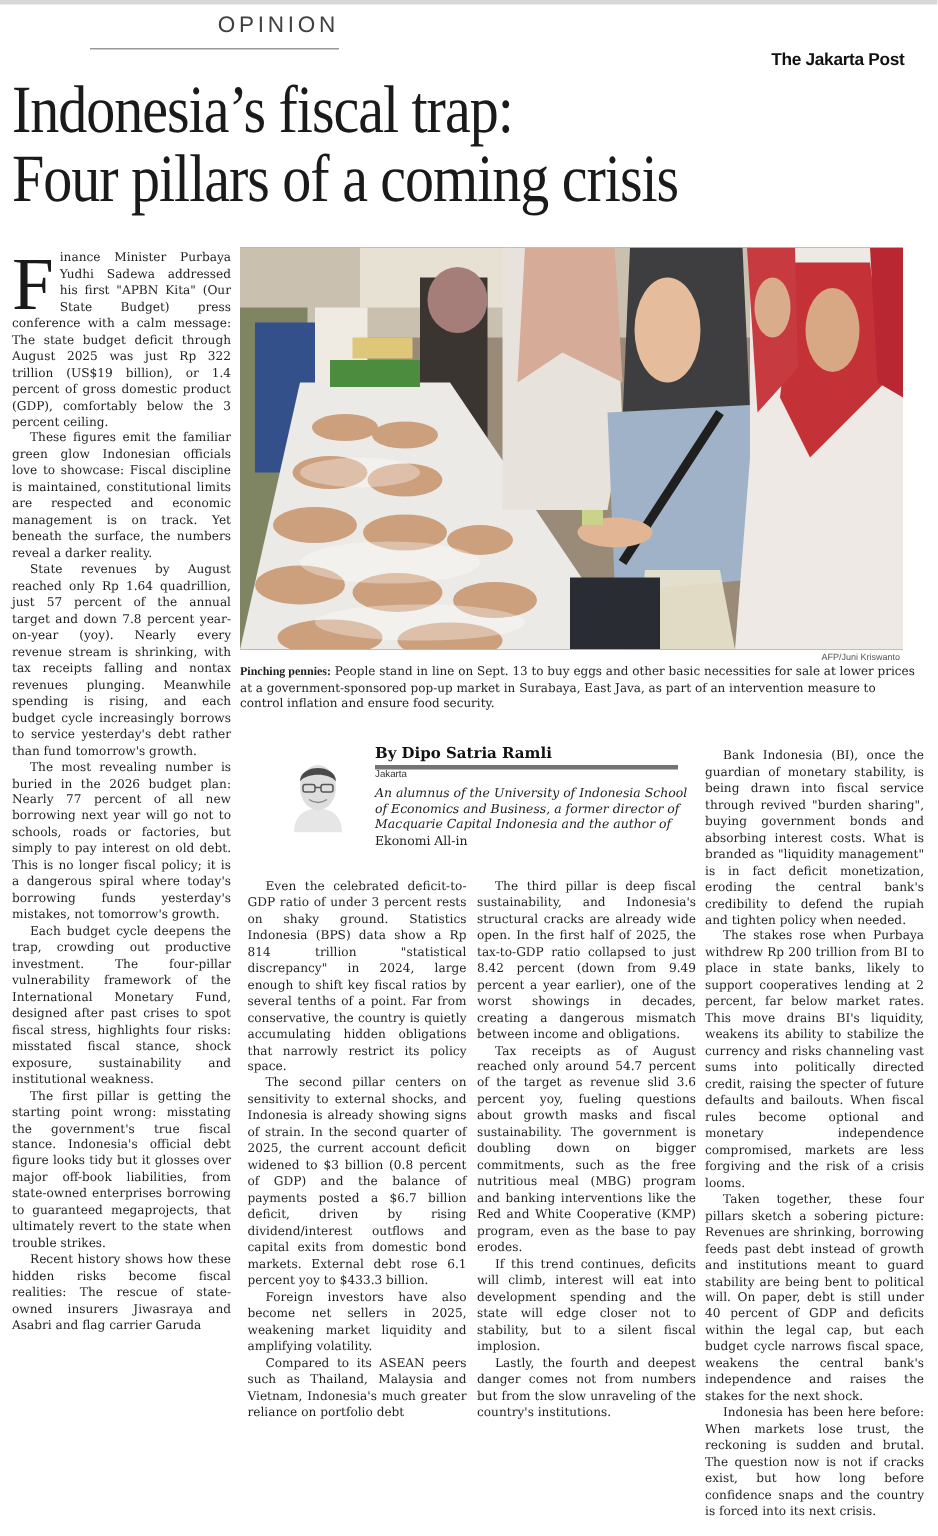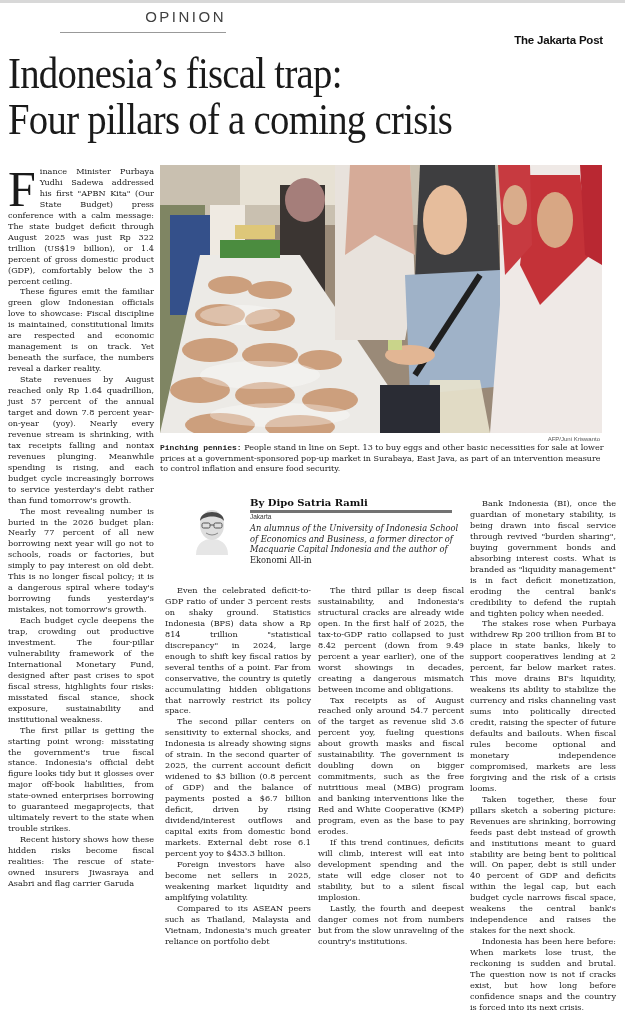--- a/index.html
+++ b/index.html
@@ -13,21 +13,21 @@
   .col p.noindent { text-indent:0; }
   .col1 { left:8px; top:166px; width:146px; }
   .col2 { left:165px; top:585px; width:146px; }
   .col3 { left:318px; top:585px; width:146px; }
   .col4 { left:470px; top:498px; width:146px; }
   .dropcap { float:left; font-family:"Liberation Serif", serif; font-size:50px; line-height:40px; padding:2px 4px 0 0; margin-top:1px; color:#1a1a1a; }
   .photo { position:absolute; left:160px; top:165px; width:442px; height:268px; overflow:hidden; background:#8b7b6a; }
   .photo svg { display:block; }
   .credit { position:absolute; right:25px; top:436px; font-family:"Liberation Sans", sans-serif; font-size:6px; color:#555; }
   .caption { position:absolute; left:160px; top:443px; width:450px; font-family:"DejaVu Serif", serif; font-size:8px; line-height:10.5px; color:#222; }
-  .caption b { font-family:Liberation Mono, monospace; font-weight:bold; }
+  .caption b { font-family:Liberation Serif, serif; font-weight:bold; }
   .author-photo { position:absolute; left:192px; top:503px; width:40px; height:52px; }
   .byline { position:absolute; left:250px; top:497px; width:202px; font-family:"DejaVu Serif", serif; font-weight:bold; font-size:10px; padding-bottom:2px; border-bottom:3px solid #737373; color:#111; }
   .dateline { position:absolute; left:250px; top:513px; font-family:"Liberation Sans", sans-serif; font-size:6.5px; color:#333; }
   .bio { position:absolute; left:250px; top:523px; width:210px; font-family:"DejaVu Serif", serif; font-style:italic; font-size:8.3px; line-height:10.6px; color:#222; }
   .bio .book { font-style:normal; }
 </style>
 </head>
 <body>
 
 <div class="topbar"></div>

